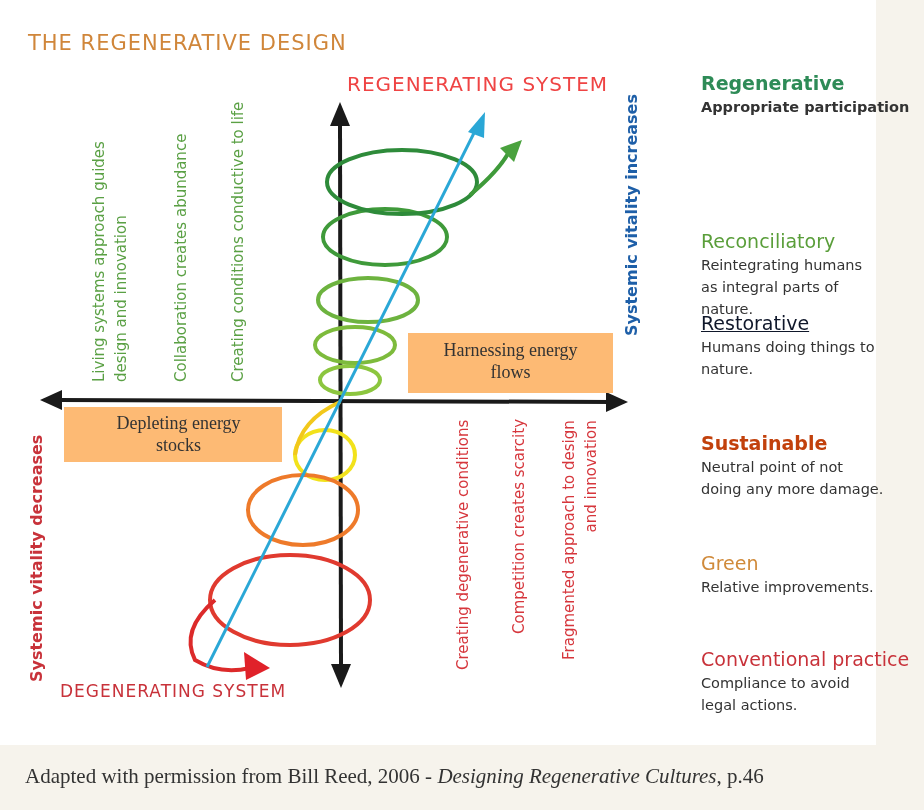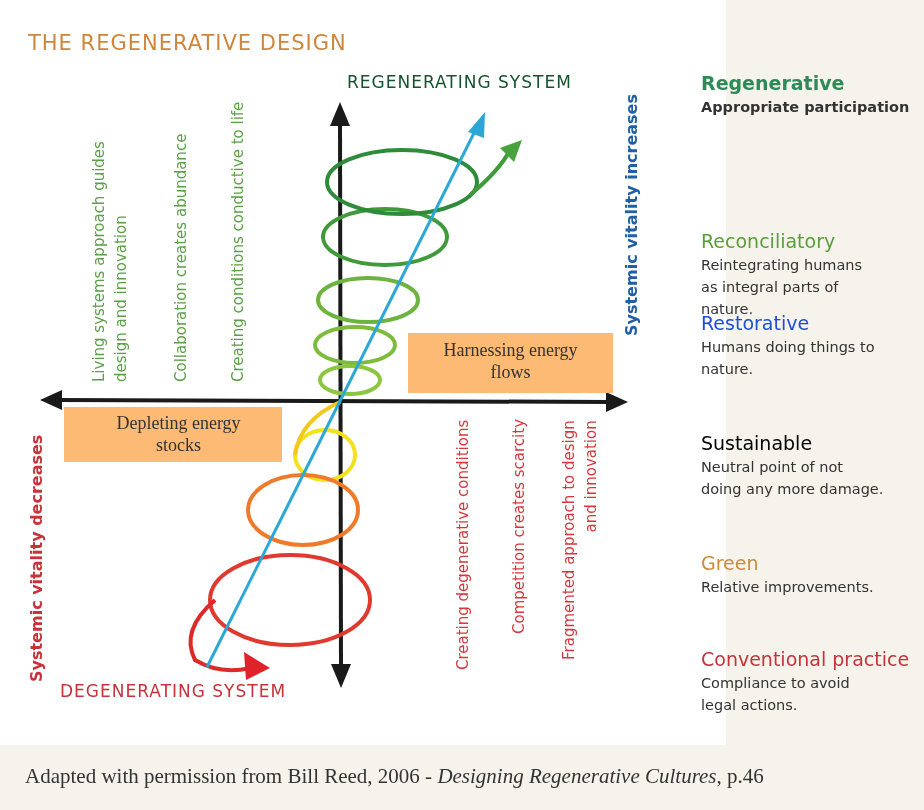--- a/index.html
+++ b/index.html
@@ -1,20 +1,20 @@
 <!DOCTYPE html>
 <html><head>
 <meta charset="utf-8">
 <style>
   html, body { margin:0; padding:0; }
   body { width:924px; height:810px; background:#f6f3ec; position:relative; overflow:hidden; font-family:"DejaVu Sans", sans-serif; }
-  #panel { position:absolute; left:0; top:0; width:726px; height:745px; background:#ffffff; }
+  #panel { position:absolute; left:0; top:0; width:876px; height:745px; background:#ffffff; }
   .abs { position:absolute; }
   .title { font-family:"DejaVu Sans", sans-serif; color:#d0863a; font-size:21px; letter-spacing:1px; font-weight:normal; line-height:30px; }
-  .sys-top { color:#14532d; font-size:17px; letter-spacing:1px; }
+  .sys-top { color:#ef4444; font-size:20px; letter-spacing:1px; }
   .sys-bot { color:#c8323a; font-size:17px; letter-spacing:1px; }
   .vtext { position:absolute; transform-origin:left top; transform:rotate(-90deg); white-space:nowrap; font-family:"DejaVu Sans", sans-serif; font-size:15px; line-height:22px; }
   .green-t { color:#5aa044; }
   .red-t { color:#d6363c; }
   .box { position:absolute; background:#fdba74; font-family:"Liberation Serif", serif; font-size:18px; color:#333; text-align:center; line-height:22px; }
   .legend-item { position:absolute; left:701px; width:220px; }
   .legend-title { font-family:"DejaVu Sans", sans-serif; font-size:19px; line-height:26px; }
   .legend-desc { font-family:"DejaVu Sans", sans-serif; font-size:14.5px; color:#333; line-height:22px; }
   #caption { position:absolute; left:25px; top:764px; font-family:"Liberation Serif", serif; font-size:21px; color:#333; white-space:nowrap; }
   #caption i { font-style:italic; }
@@ -106,26 +106,26 @@
     <div class="legend-title" style="color:#2e8b57;">Regenerative</div>
     <div class="legend-desc">Appropriate participation</div>
   </div>
   <div class="legend-item" style="top:189px;margin-top:39px;">
     <div class="legend-title" style="color:#5a9e3a;">Reconciliatory</div>
     <div class="legend-desc">Reintegrating humans</div>
     <div class="legend-desc">as integral parts of</div>
     <div class="legend-desc">nature.</div>
   </div>
   <div class="legend-item" style="top:310px;">
-    <div class="legend-title" style="color:#1d4ed8;">Restorative</div>
+    <div class="legend-title" style="color:#0f172a;text-decoration:underline;">Restorative</div>
     <div class="legend-desc">Humans doing things to</div>
     <div class="legend-desc">nature.</div>
   </div>
   <div class="legend-item" style="top:430px;">
-    <div class="legend-title" style="color:#000000;">Sustainable</div>
+    <div class="legend-title" style="color:#c2410c;font-weight:bold;">Sustainable</div>
     <div class="legend-desc">Neutral point of not</div>
     <div class="legend-desc">doing any more damage.</div>
   </div>
   <div class="legend-item" style="top:550px;">
     <div class="legend-title" style="color:#d08a3a;">Green</div>
     <div class="legend-desc">Relative improvements.</div>
   </div>
   <div class="legend-item" style="top:646px;">
     <div class="legend-title" style="color:#c8323a;">Conventional practice</div>
     <div class="legend-desc">Compliance to avoid</div>

